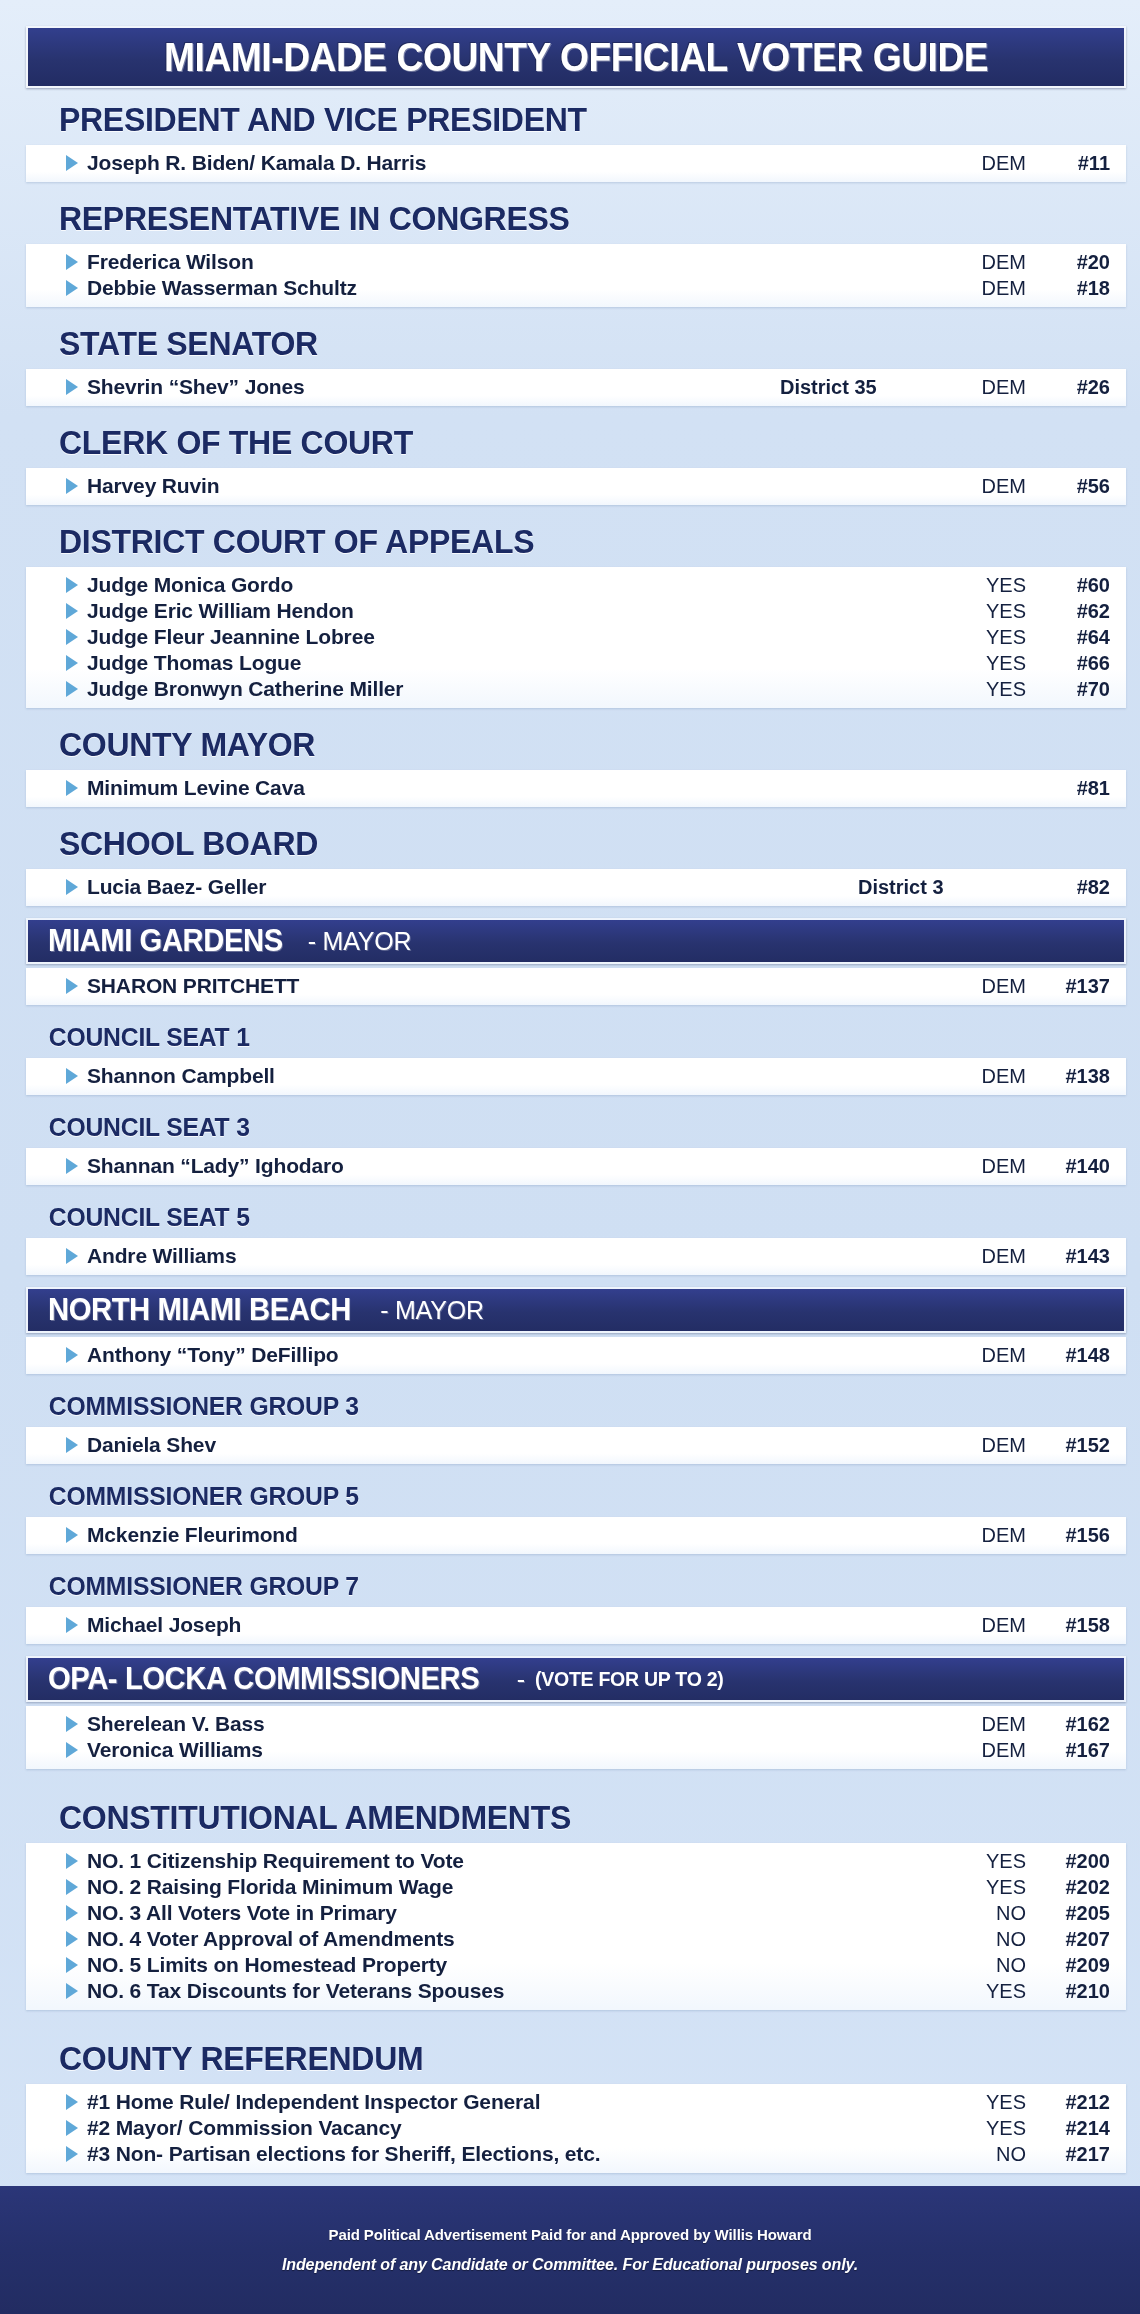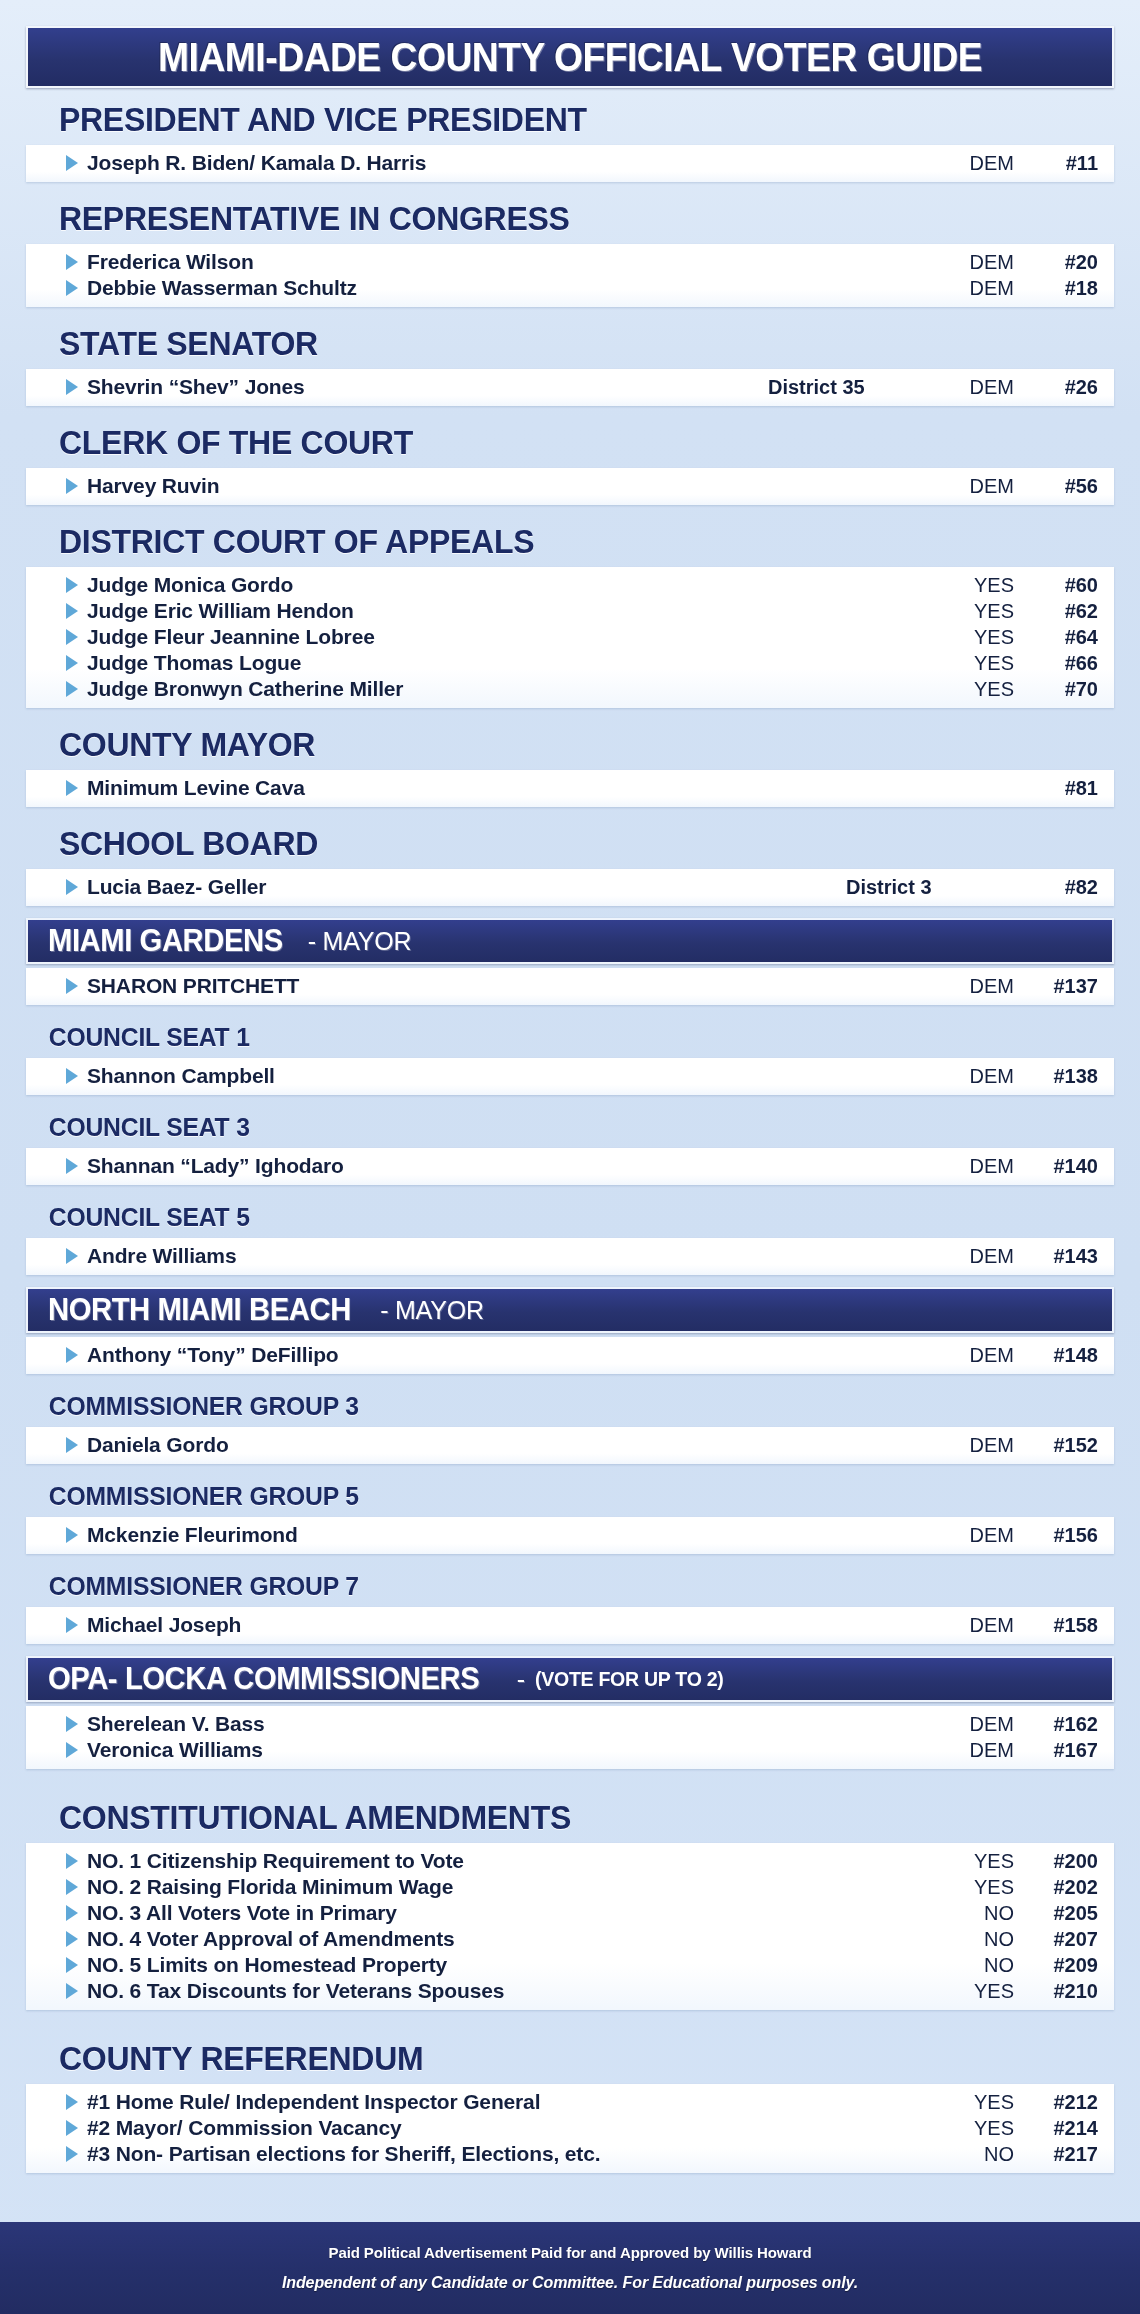--- a/index.html
+++ b/index.html
@@ -17,21 +17,21 @@
     height: 2314px;
     box-sizing: border-box;
     background: linear-gradient(180deg, #e4eefa 0%, #d2e1f4 18%, #cfdff3 55%, #d4e3f6 100%);
     overflow: hidden;
   }
   .sheet {
     position: absolute;
     left: 0; right: 0;
     top: 0;
     bottom: 0;
-    padding: 18px 26px 0 26px;
+    padding: 18px 14px 0 26px;
     box-sizing: border-box;
   }
 
   
   .title-banner {
     margin: 8px 0 6px 0;
     background: #2a3782;
     background: linear-gradient(180deg, #323f8d 0%, #28336f 55%, #222c63 100%);
     border: 2px solid #f2f6fc;
     box-shadow: 0 1px 2px rgba(20,30,70,.35);
@@ -169,21 +169,21 @@
     color: #14203f;
     font-size: 20px;
     font-weight: bold;
     white-space: nowrap;
   }
 
   
   .footer {
     position: absolute;
     left: 0; right: 0; bottom: 0;
-    height: 92px;
+    height: 128px;
     background: linear-gradient(180deg, #2b3678 0%, #25306b 50%, #222c62 100%);
     display: flex;
     flex-direction: column;
     align-items: center;
     justify-content: center;
     gap: 13px;
   }
   .footer .l1 {
     color: #ffffff;
     font-size: 15px;
@@ -369,21 +369,21 @@
             <span class="tri"></span>
             <span class="name">Anthony “Tony” DeFillipo</span>
             <span class="party">DEM</span>
             <span class="num">#148</span>
           </div>
         </div>
         <div class="office-head mid">COMMISSIONER GROUP 3</div>
         <div class="rows">
           <div class="row">
             <span class="tri"></span>
-            <span class="name">Daniela Gordo</span>
+            <span class="name">Daniela Shev</span>
             <span class="party">DEM</span>
             <span class="num">#152</span>
           </div>
         </div>
         <div class="office-head mid">COMMISSIONER GROUP 5</div>
         <div class="rows">
           <div class="row">
             <span class="tri"></span>
             <span class="name">Mckenzie Fleurimond</span>
             <span class="party">DEM</span>

